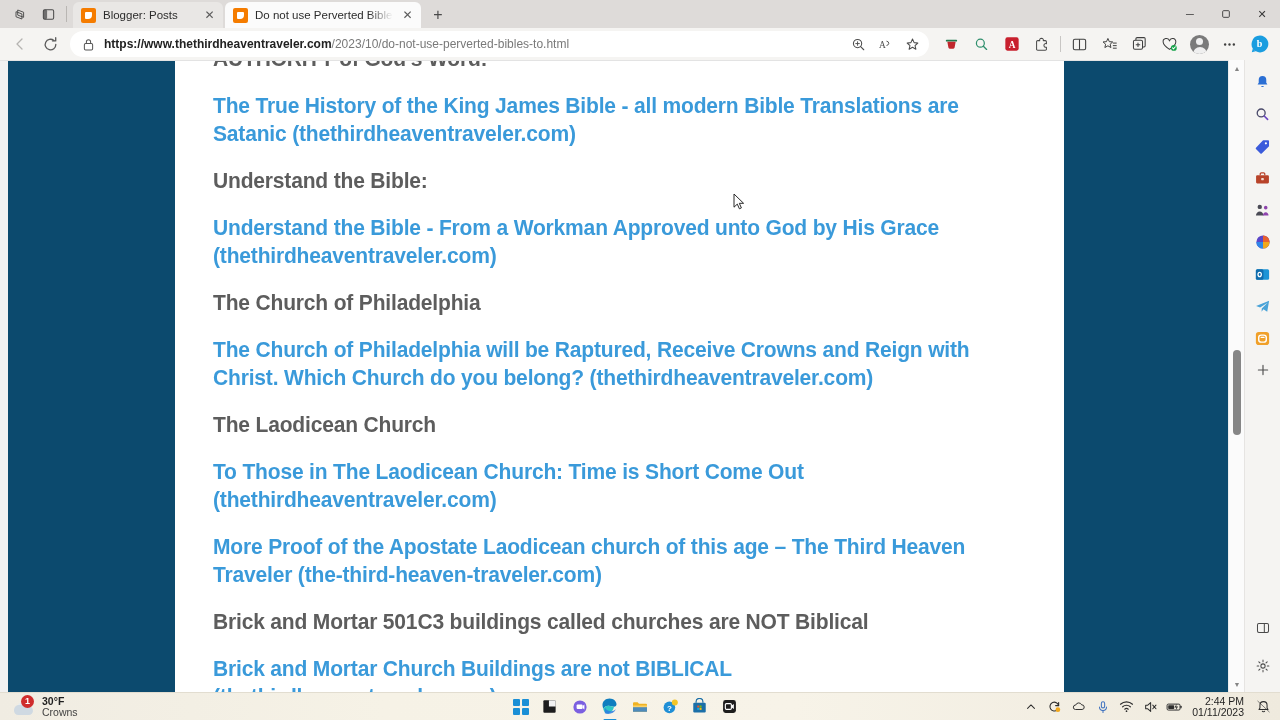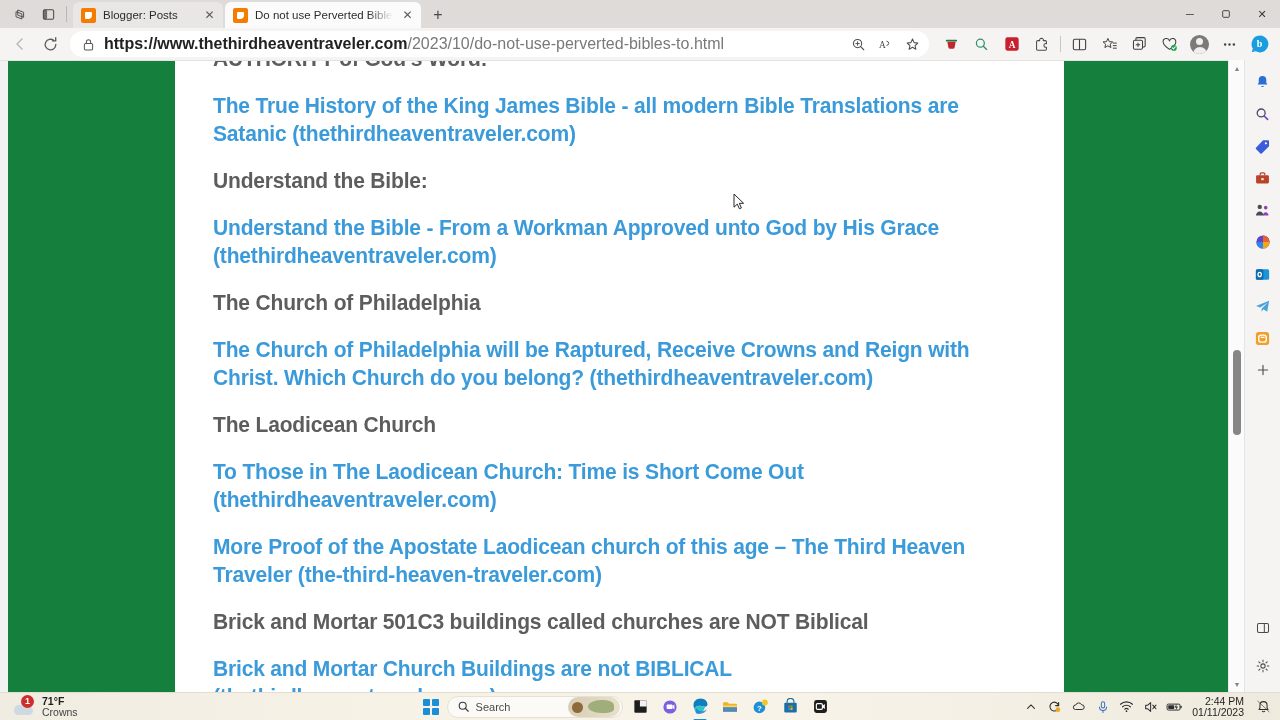--- a/index.html
+++ b/index.html
@@ -45,40 +45,40 @@
   
   .navbar { height: 32px; background: #f5f4f2; display: flex; align-items: center; padding: 0 6px; gap: 2px; }
   .nav-btn { width: 28px; height: 26px; display: flex; align-items: center; justify-content: center; color: #5b5b5b; border-radius: 4px; }
   .nav-btn.disabled { color: #b5b3b1; }
   .omnibox {
     flex: 1; height: 26px; background: #fff; border-radius: 13px;
     display: flex; align-items: center; padding: 0 4px 0 10px;
     margin: 0 4px; min-width: 0;
   }
   .lock { width: 16px; display: flex; align-items: center; justify-content: center; color: #555; flex: 0 0 16px; }
-  .url { font-size: 16px; color: #797979; margin-left: 8px; white-space: nowrap; overflow: hidden; flex: 1; }
+  .url { font-size: 12px; color: #797979; margin-left: 8px; white-space: nowrap; overflow: hidden; flex: 1; }
   .url b { color: #222; font-weight: 600; }
   .omni-actions { display: flex; align-items: center; gap: 1px; }
   .omni-ic { width: 26px; height: 24px; display: flex; align-items: center; justify-content: center; color: #4d4d4d; border-radius: 4px; }
   .toolbar-right { display: flex; align-items: center; gap: 1px; padding-left: 2px; }
   .tr-ic { width: 29px; height: 26px; display: flex; align-items: center; justify-content: center; border-radius: 4px; color: #3f3f3f; position: relative; }
   .tr-sep { width: 1px; height: 16px; background: #c8c6c4; margin: 0 3px; }
   .avatar { width: 19px; height: 19px; border-radius: 50%; background: #7a7a7a; position: relative; overflow: hidden; }
   .avatar::before { content: ""; position: absolute; width: 7px; height: 7px; border-radius: 50%; background: #efefef; left: 6px; top: 3px; }
   .avatar::after { content: ""; position: absolute; width: 14px; height: 9px; border-radius: 7px 7px 0 0; background: #efefef; left: 2.5px; top: 12px; }
 
   
   .viewport { flex: 1; display: flex; background: #fbfbfb; position: relative; overflow: hidden; }
   .page {
     flex: 1; background: #f2f2f2; position: relative; overflow: hidden;
     border-top: 1px solid #e3e3e3;
   }
   .page-inner {
     position: absolute; left: 8px; right: 0; top: 0; bottom: 0;
-    background: #15803d;
+    background: #0c4a6e;
   }
   .content-col {
     position: absolute; left: 167px; top: 0; width: 889px; bottom: 0;
     background: #ffffff;
     padding: 0 38px;
   }
   .content-flow { padding-top: 0px; }
   .blk {
     font-family: "Liberation Sans", sans-serif;
     font-size: 22.5px; font-weight: bold;
@@ -425,41 +425,33 @@
 
 <div class="taskbar">
 
   <div class="weather">
     <span class="wx-icon">
       <span class="wx-cloud2"></span>
       <span class="wx-cloud"></span>
       <span class="wx-badge">1</span>
     </span>
     <span class="wx-text">
-      <span class="wx-temp" style="display:block;">71°F</span>
+      <span class="wx-temp" style="display:block;">30°F</span>
       <span class="wx-cond" style="display:block;">Crowns</span>
     </span>
   </div>
 
   <div class="tb-center">
     <div class="start">
         <i></i>
         <i></i>
         <i></i>
         <i></i>
       </div>
 
-    <div class="searchbox">
-      <svg width="13" height="13" viewBox="0 0 16 16">
-          <circle cx="7" cy="7" r="4.3" fill="none" stroke="#3a3a3a" stroke-width="1.35"></circle>
-          <path d="M10.2 10.2 L13.8 13.8" stroke="#3a3a3a" stroke-width="1.5" stroke-linecap="round"></path>
-        </svg>
-      <span class="search-label">Search</span>
-      <span class="search-thumb"></span>
-    </div>
 
     <div class="tbi">
       <svg width="17" height="17" viewBox="0 0 18 18">
           <rect x="2.5" y="2.5" width="13" height="13" rx="1" fill="#1d1d1d"></rect>
           <rect x="8.4" y="2.5" width="7.1" height="6.5" fill="#f2f2f2"></rect>
         </svg>
     </div>
     <div class="tbi">
       <svg width="18" height="18" viewBox="0 0 18 18">
           <circle cx="9" cy="9" r="6.6" fill="#7b5fe0"></circle>

